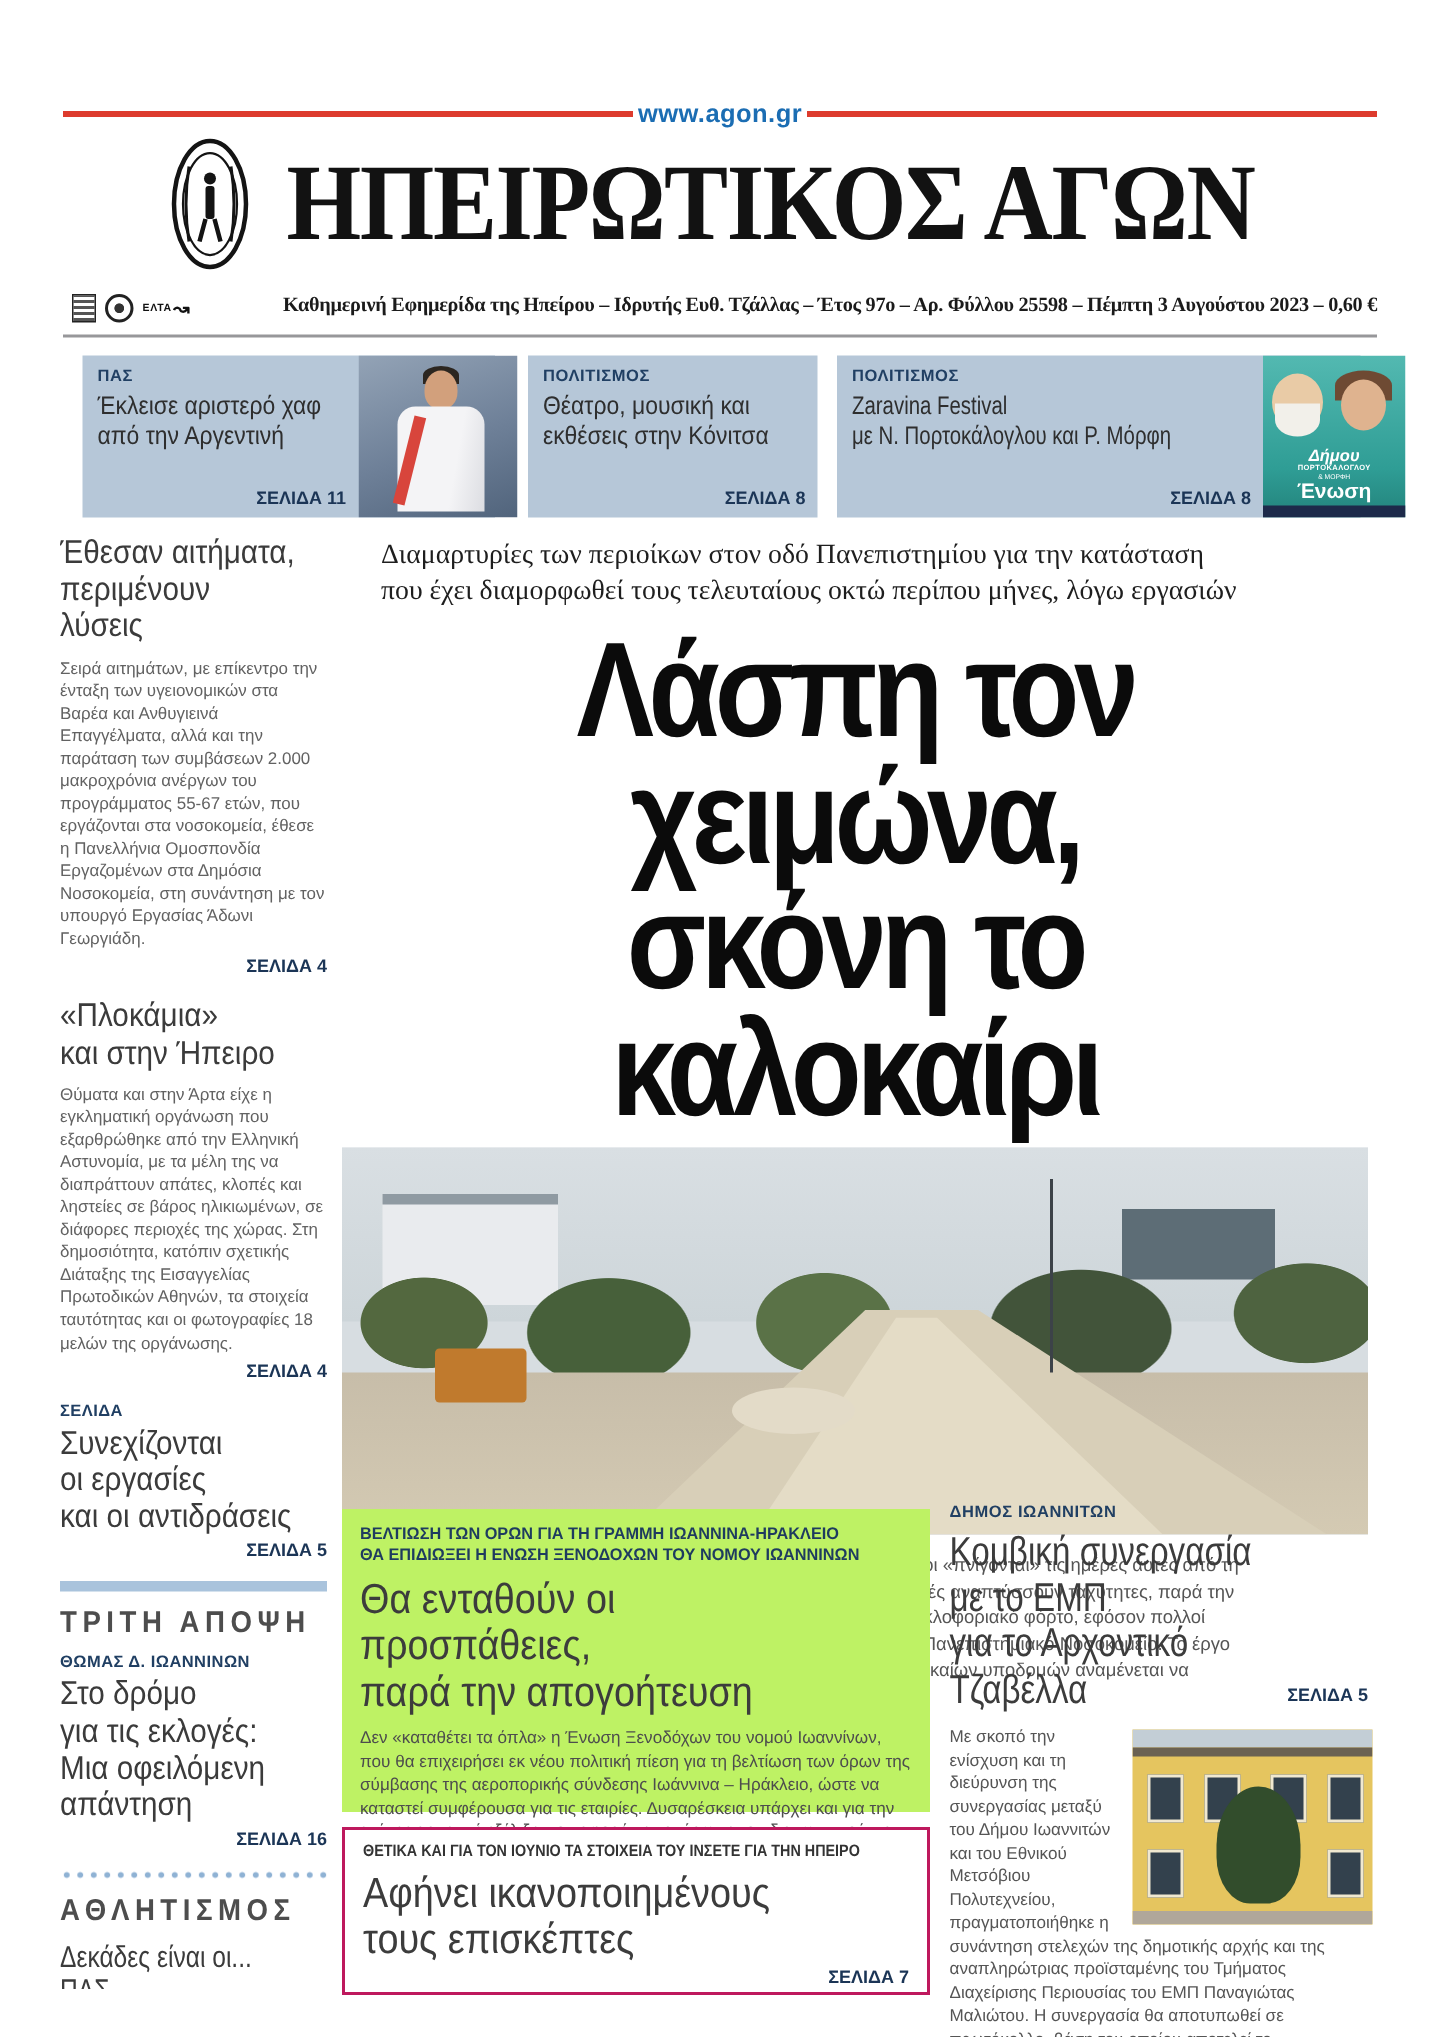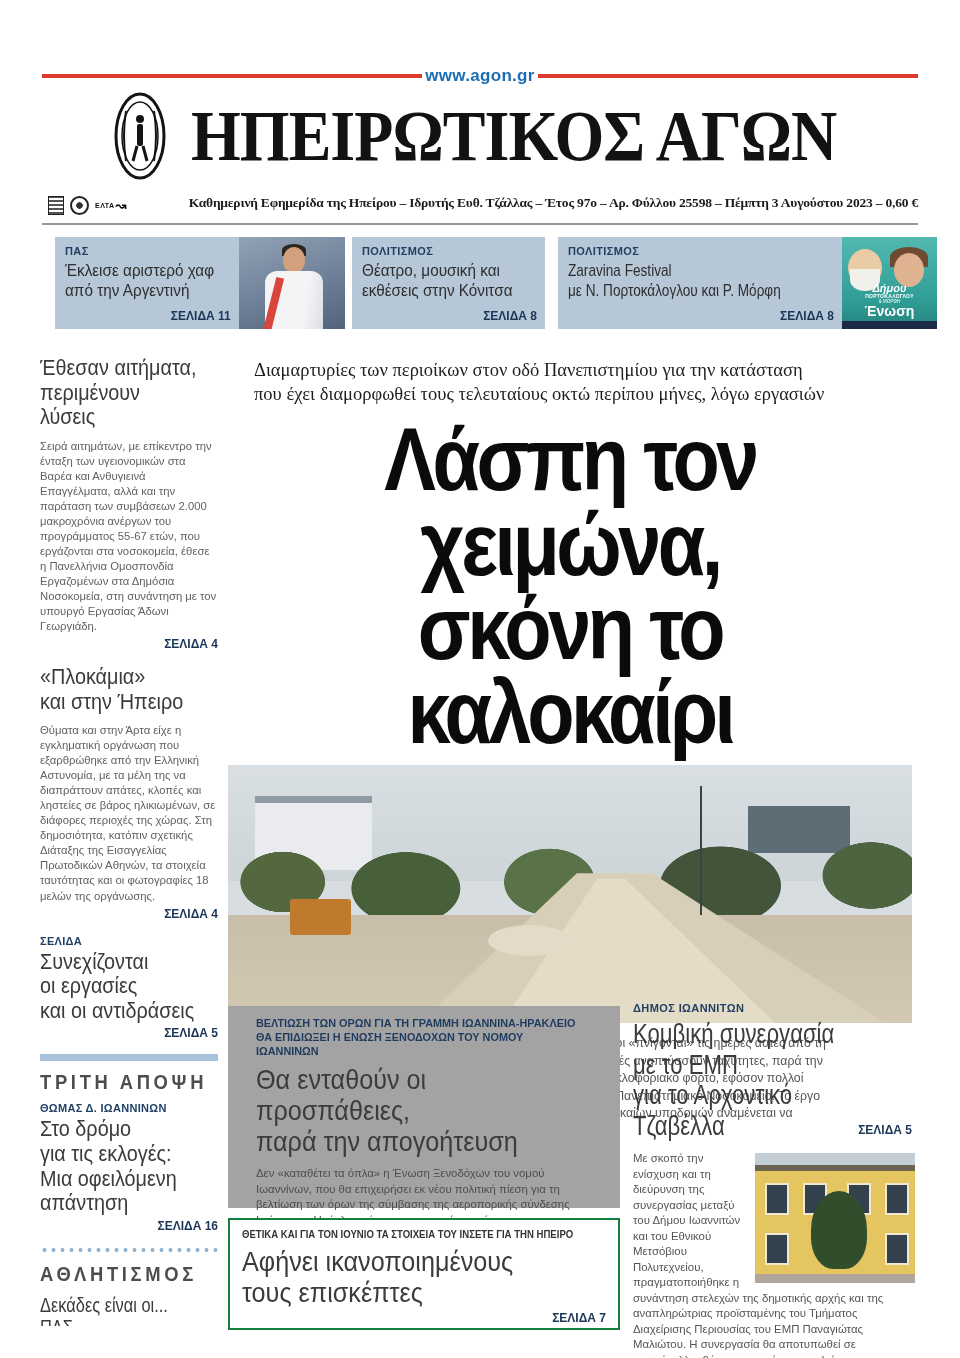--- a/index.html
+++ b/index.html
@@ -24,21 +24,21 @@
          repeating-linear-gradient(0deg,#555 0 2px,#fff 2px 4px);}
   .pressc{width:15px;height:15px;border:2px solid #222;border-radius:50%;background:
           radial-gradient(circle,#333 3px,#fff 3.5px);}
   .elta{font-size:7px;font-weight:bold;color:#111;letter-spacing:.5px;display:flex;align-items:center;}
   .elta .swoosh{font-size:13px;margin-left:1px;}
   .info-text{text-align:right;font-family:"Liberation Serif",serif;font-weight:bold;
              font-size:13.5px;color:#1b1b1b;letter-spacing:-.2px;padding-left:80px;}
   .hrule{position:absolute;left:42px;right:42px;top:223px;height:2px;background:#97979a;}
 
   
-  .teaser{position:absolute;top:237px;height:92px;background:#b6c7d8;display:flex;box-sizing:border-box;}
+  .teaser{position:absolute;top:237px;height:108px;background:#b6c7d8;display:flex;box-sizing:border-box;}
   .tz-text{padding:8px 8px 6px 10px;flex:1;display:flex;flex-direction:column;}
   .kicker{font-size:11px;font-weight:bold;color:#203f63;letter-spacing:.4px;}
   .tz-title{font-size:17px;color:#2e2e2e;line-height:1.18;white-space:pre;margin-top:4px;
             transform:scaleX(.9);transform-origin:0 0;}
   .tz-title.narrow{transform:scaleX(.8);}
   .page-ref{font-size:12px;font-weight:bold;color:#1b3556;text-align:right;}
   .tz-text .page-ref{margin-top:auto;}
   .tz-photo{flex:none;position:relative;overflow:hidden;}
 
   
@@ -101,31 +101,31 @@
   .ph-roadlight{position:absolute;inset:0;background:#e4dcc6;
            clip-path:polygon(40% 100%,54% 44%,58% 44%,80% 100%);}
   .ph-digger{position:absolute;left:9%;top:52%;width:9%;height:14%;background:#c07a2d;border-radius:3px;}
   .ph-pile{position:absolute;left:38%;top:62%;width:12%;height:12%;border-radius:50%;background:#e3dbc8;}
   .ph-pole{position:absolute;left:69%;top:8%;width:2px;height:50%;background:#3c4248;}
   .caption{position:relative;margin-top:12px;font-size:12.3px;color:#555;line-height:1.43;padding-right:6px;}
   .caption .page-ref{position:absolute;right:0;bottom:1px;}
   .caption .cap-text{display:block;padding-right:64px;}
 
   
-  .bluebox{position:absolute;left:228px;top:1006px;width:392px;height:202px;background:#a3a3a3;
-           box-sizing:border-box;padding:10px 28px;}
+  .bluebox{position:absolute;left:228px;top:1006px;width:392px;height:202px;background:#bef264;
+           box-sizing:border-box;padding:10px 12px;}
   .bb-kicker{font-size:11.2px;font-weight:bold;color:#1e3b5f;line-height:1.25;white-space:pre-line;
              transform:scaleX(.97);transform-origin:0 0;}
   .big-title{font-size:28px;color:#3c3c3c;line-height:1.1;white-space:pre-line;margin-top:7px;
              transform:scaleX(.9);transform-origin:0 0;}
   .bb-body{font-size:11.4px;color:#4d4d4d;line-height:1.36;margin-top:9px;}
   .bluebox .page-ref{margin-top:2px;}
 
   .whitebox{position:absolute;left:228px;top:1218px;width:392px;height:112px;background:#fff;
-            border:2px solid #15803d;box-sizing:border-box;padding:8px 12px;}
+            border:2px solid #be185d;box-sizing:border-box;padding:8px 12px;}
   .wb-kicker{font-size:11px;font-weight:bold;color:#333;white-space:nowrap;
              transform:scaleX(.87);transform-origin:0 0;}
   .whitebox .page-ref{margin-top:2px;}
 
   
   .rightcol{position:absolute;left:633px;top:1002px;width:282px;}
   .rc-title{font-size:27px;color:#3c3c3c;line-height:1.13;white-space:pre-line;margin-top:5px;
             transform:scaleX(.82);transform-origin:0 0;}
   .rc-body{font-size:11.4px;color:#555;line-height:1.36;margin-top:10px;}
   .building{float:right;width:160px;height:130px;margin:2px 0 6px 10px;position:relative;

